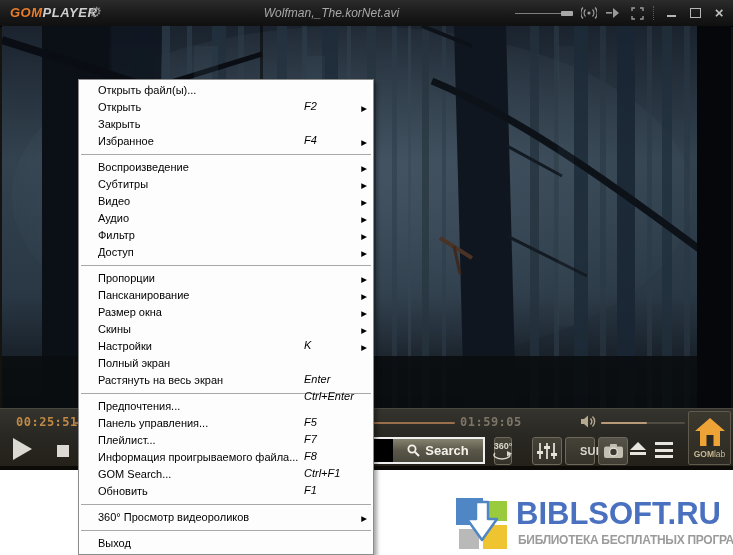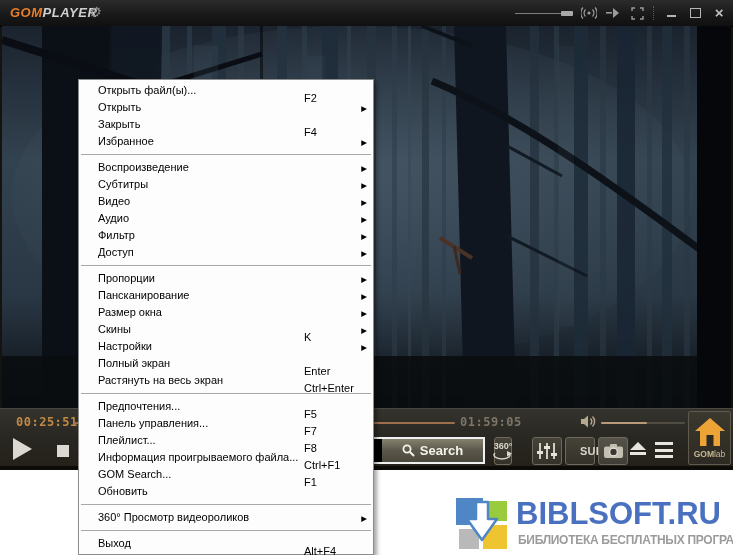--- a/index.html
+++ b/index.html
@@ -66,21 +66,21 @@
   .stop-btn{position:absolute;left:57px;top:36px;width:12px;height:12px;background:#dcd9d3;cursor:pointer;}
   .search-box{
     position:absolute;left:334px;top:28px;width:151px;height:27px;
     border:2px solid #f0f0f0;background:#000;display:flex;box-sizing:border-box;
   }
   .search-input{
     flex:1;background:#000;border:0;outline:none;color:#bbb;font-size:11px;
     padding:0 4px;min-width:0;font-family:"Liberation Sans",sans-serif;
   }
   .search-btn{
-    width:101px;display:flex;align-items:center;justify-content:center;gap:5px;
+    width:90px;display:flex;align-items:center;justify-content:center;gap:5px;
     background:linear-gradient(#85826f,#5a574a 50%,#4a473c);
     color:#f4f2ea;font-size:13px;font-weight:bold;cursor:pointer;
   }
   .ctl-btn{
     position:absolute;top:28px;height:28px;box-sizing:border-box;
     background:linear-gradient(#454238,#35322b);
     border:1px solid #6e695c;border-radius:3px;cursor:pointer;
     display:flex;flex-direction:column;align-items:center;justify-content:center;
     color:#d9d6cc;
   }
@@ -105,21 +105,21 @@
   .gomlab-text{font-size:8.5px;color:#c8b893;margin-top:2px;}
   .gomlab-text b{font-weight:bold;}
   
   .context-menu{
     position:absolute;left:78px;top:79px;width:296px;
     background:#fdfdfd;border:1px solid #8c8c8c;
     box-shadow:3px 3px 4px rgba(0,0,0,.35);
     padding:2px 0;z-index:20;box-sizing:border-box;
   }
   .menu-item{position:relative;height:17px;line-height:17px;padding-left:19px;font-size:11px;color:#000;cursor:default;white-space:nowrap;}
-  .mi-shortcut{position:absolute;left:225px;top:8px;}
+  .mi-shortcut{position:absolute;left:225px;top:16px;font-style:italic;}
   .mi-arrow{position:absolute;right:6px;top:0.5px;font-size:7.5px;color:#000;}
   .menu-sep{height:0;border-top:1px solid #a8a8a8;margin:4px 2px;}
   
   .watermark{position:absolute;left:456px;top:496px;width:277px;height:59px;cursor:pointer;}
   .wm-icon{position:absolute;left:0;top:2px;}
   .wm-title{
     position:absolute;left:60px;top:0px;
     font-size:31px;font-weight:bold;color:#4a71c0;letter-spacing:0px;
     font-family:"Liberation Sans",sans-serif;
   }
@@ -128,20 +128,21 @@
 </head>
 <body>
 
 <div class="window">
 
   <div class="titlebar">
     <div class="tb-logo">
       <span class="gom">GOM</span><span class="player">PLAYER</span>
     </div>
     <div class="tb-gear">⚙</div>
+    <div class="tb-title">Wolfman,_The.korNet.avi</div>
     <div class="tb-right">
       <div class="tb-volslider">
         <div class="line"></div>
           <div class="handle"></div>
       </div>
       <div class="tb-ico">
         <svg width="16" height="14" viewBox="0 0 16 14">
           <circle cx="8" cy="7" r="1.6" fill="#9a9a9a"></circle>
           <path d="M4.5 3.5 A5 5 0 0 0 4.5 10.5 M2 1.5 A8 8 0 0 0 2 12.5 M11.5 3.5 A5 5 0 0 1 11.5 10.5 M14 1.5 A8 8 0 0 1 14 12.5" stroke="#9a9a9a" stroke-width="1.2" fill="none"></path>
         </svg>

